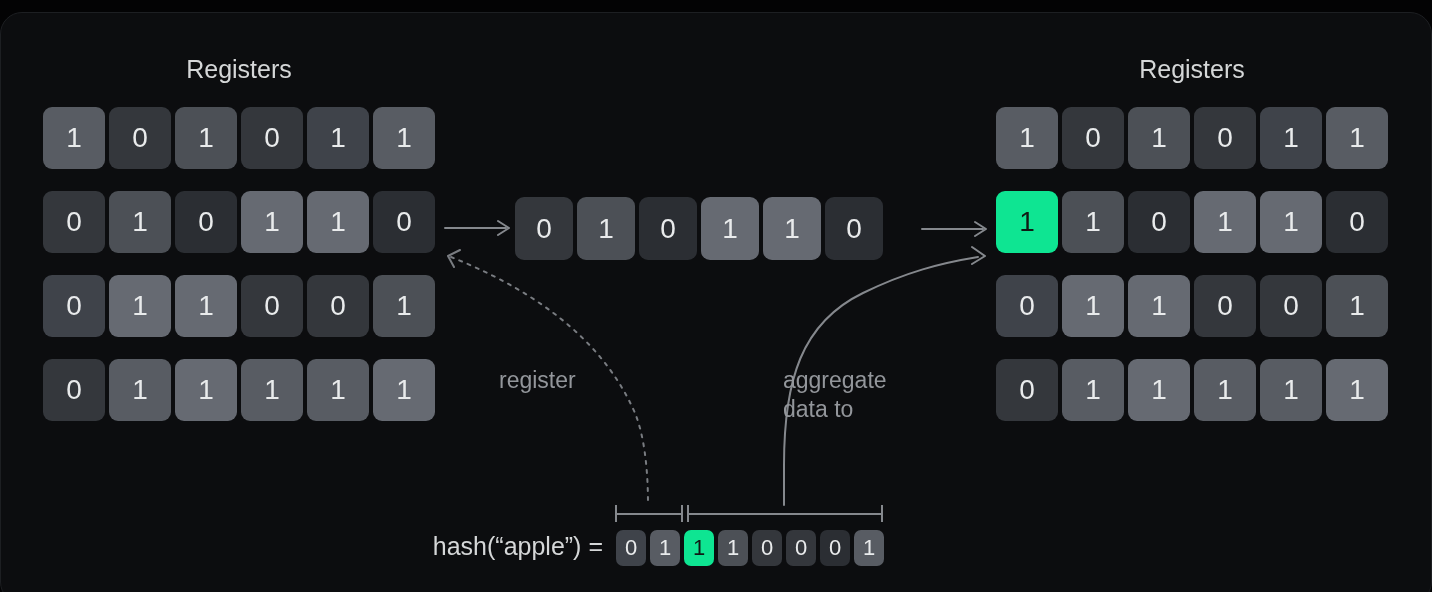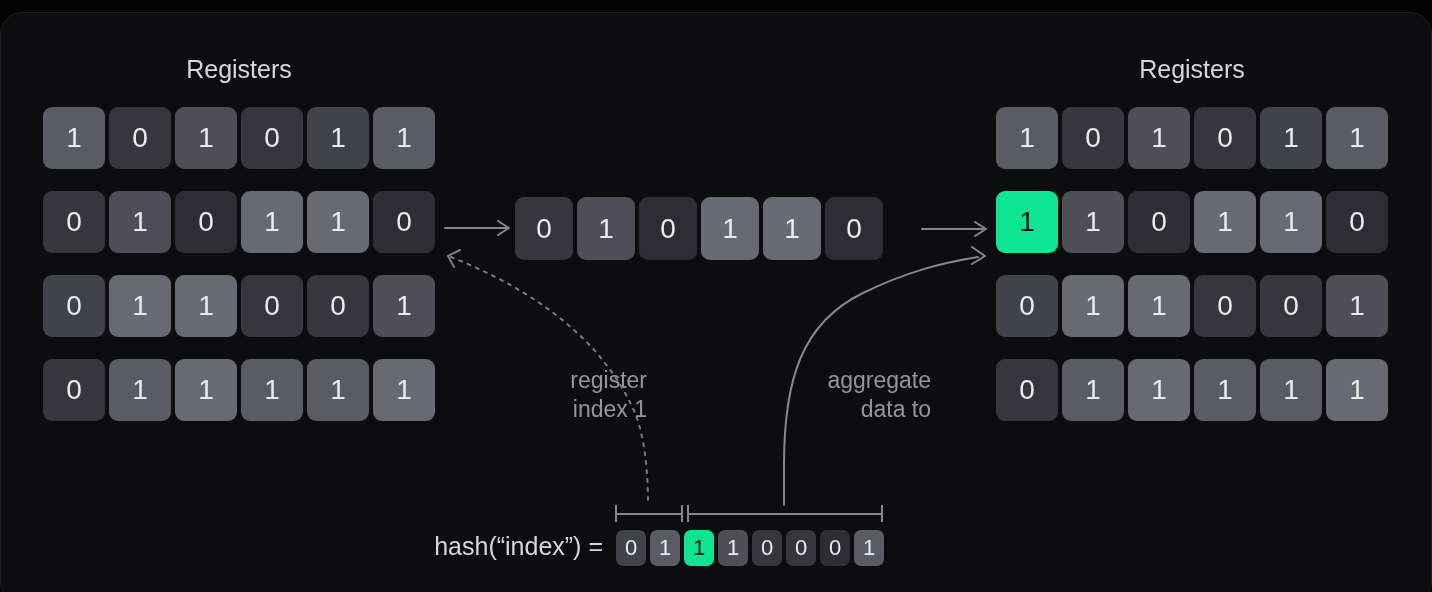--- a/index.html
+++ b/index.html
@@ -34,21 +34,21 @@
   .cell.tone-green { background:var(--tone-green); color:var(--green-text,#101a14); }
 
   .overlay { position:absolute; left:0; top:0; pointer-events:none; }
   .overlay path, .overlay polyline {
     fill:none; stroke:var(--arrow,#85888d); stroke-width:2;
     stroke-linecap:round; stroke-linejoin:round;
   }
   .overlay .dashed { stroke:var(--dashed-arrow,#777a7f); stroke-dasharray:3 6; }
   .overlay .bracket { stroke-linecap:butt; }
 
-  .label { position:absolute; text-align:right; font-size:23px; line-height:29px; color:var(--label-text,#93969b); }
+  .label { position:absolute; text-align:left; font-size:23px; line-height:29px; color:var(--label-text,#93969b); }
   #label-register-index { left:498px; top:353px; width:148px; }
   #label-data-aggregate { left:782px; top:353px; width:148px; }
 
   .hash-label { position:absolute; left:380px; top:519px; width:222px; text-align:right; font-size:25px; color:var(--hash-text,#d5d7d8); }
   .hash-bits { position:absolute; left:615px; top:517px; display:flex; gap:4px; }
   .hash-bits .cell { width:30px; height:36px; font-size:22px; border-radius:7px; }
 </style>
 </head>
 <body>
 
@@ -131,28 +131,27 @@
 
     <path d="M 783 492 L 783 452 C 783 368, 800 310, 862 280 C 905 259, 940 250, 977 244"></path>
     <polyline points="971,234 984,243 971,251"></polyline>
 
     <path class="bracket" d="M 615 492 L 615 509 M 615 501 L 681 501 M 681 492 L 681 509"></path>
     <path class="bracket" d="M 687 492 L 687 509 M 687 501 L 881 501 M 881 492 L 881 509"></path>
   </svg>
 
   <div class="label" id="label-register-index">
     <div>register</div>
-    <div>index 1</div>
   </div>
   <div class="label" id="label-data-aggregate">
     <div>aggregate</div>
     <div>data to</div>
   </div>
 
-  <div class="hash-label">hash(“index”) =</div>
+  <div class="hash-label">hash(“apple”) =</div>
   <div id="hash-bits" class="hash-bits">
       <div class="cell tone-t2">0</div>
       <div class="cell tone-t4">1</div>
       <div class="cell tone-green">1</div>
       <div class="cell tone-t3">1</div>
       <div class="cell tone-t1">0</div>
       <div class="cell tone-t1">0</div>
       <div class="cell tone-t0">0</div>
       <div class="cell tone-t4">1</div>
     </div>

